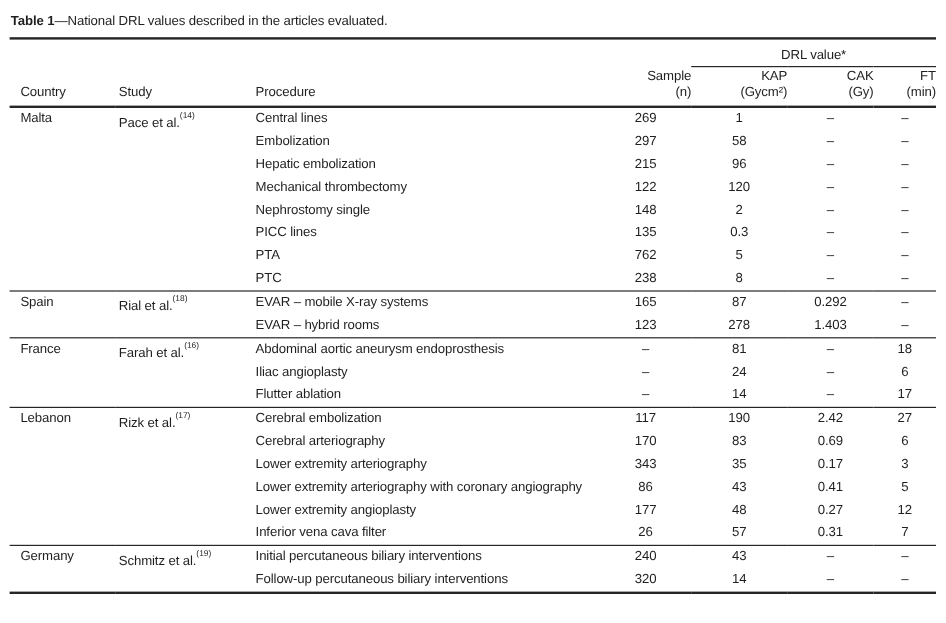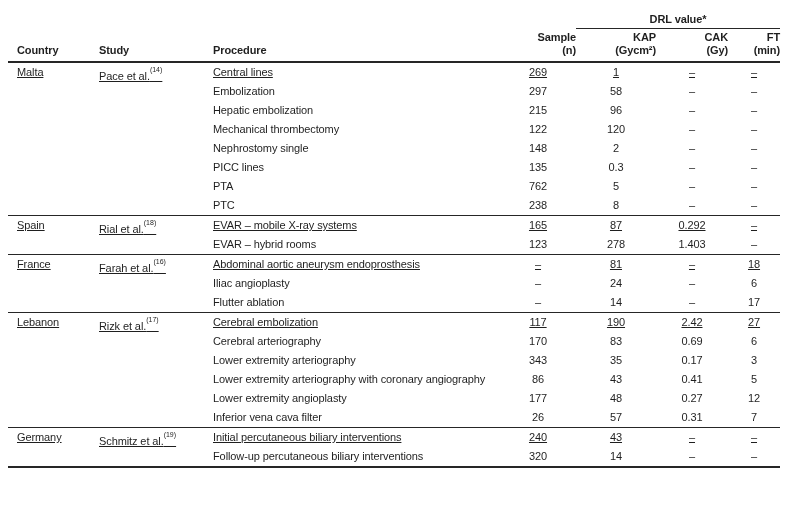--- a/index.html
+++ b/index.html
@@ -32,21 +32,21 @@
     border-bottom: 2px solid #262626;
   }
   col.c-country   { width: 88px; }
   col.c-study     { width: 114px; }
   col.c-procedure { width: 290px; }
   col.c-sample    { width: 76px; }
   col.c-kap       { width: 80px; }
   col.c-cak       { width: 72px; }
   col.c-ft        { width: 52px; }
 
-  thead th { font-weight: bold; }
+  thead th { font-weight: normal; }
   tr.spanner-row th { height: 22px; vertical-align: bottom; }
   .drl-spanner {
     text-align: center;
     border-bottom: 1px solid #262626;
     padding-bottom: 3px;
   }
   tr.labels-row th {
     height: 34px;
     vertical-align: bottom;
     padding-bottom: 5px;
@@ -59,21 +59,21 @@
   th.pad-country, td.cell-country { padding-left: 9px; text-align: left; }
   th.pad-study, td.cell-study { padding-left: 3px; text-align: left; margin-left: 36px; }
   th.pad-procedure, td.cell-procedure { padding-left: 3px; text-align: left; margin-left: 20px; }
 
   tbody td {
     height: 19px;
     line-height: 19px;
     white-space: nowrap;
     overflow: visible;
   }
-  tbody tr:first-child td { border-top: 1px solid #262626; text-decoration: underline; }
+  tbody tr:first-child td { border-top: 1px solid #262626; }
   td.cell-country, td.cell-study { vertical-align: top; }
   td.c-num { text-align: center; }
   sup.ref {
     font-size: 7px;
     position: relative;
     top: -3.5px;
     letter-spacing: 0;
   }
 
   
@@ -82,20 +82,23 @@
     font-size: 10.3px;
     letter-spacing: -0.3px;
     white-space: nowrap;
   }
 </style>
 </head>
 <body>
 
 <div class="page">
 
+  <div class="table-title">
+    <span class="bold">Table 1</span><span>—National DRL values described in the articles evaluated.</span>
+  </div>
 
   <table class="drl">
     <colgroup>
       <col class="c-country">
         <col class="c-study">
         <col class="c-procedure">
       <col class="c-sample">
         <col class="c-kap">
         <col class="c-cak">
         <col class="c-ft">

